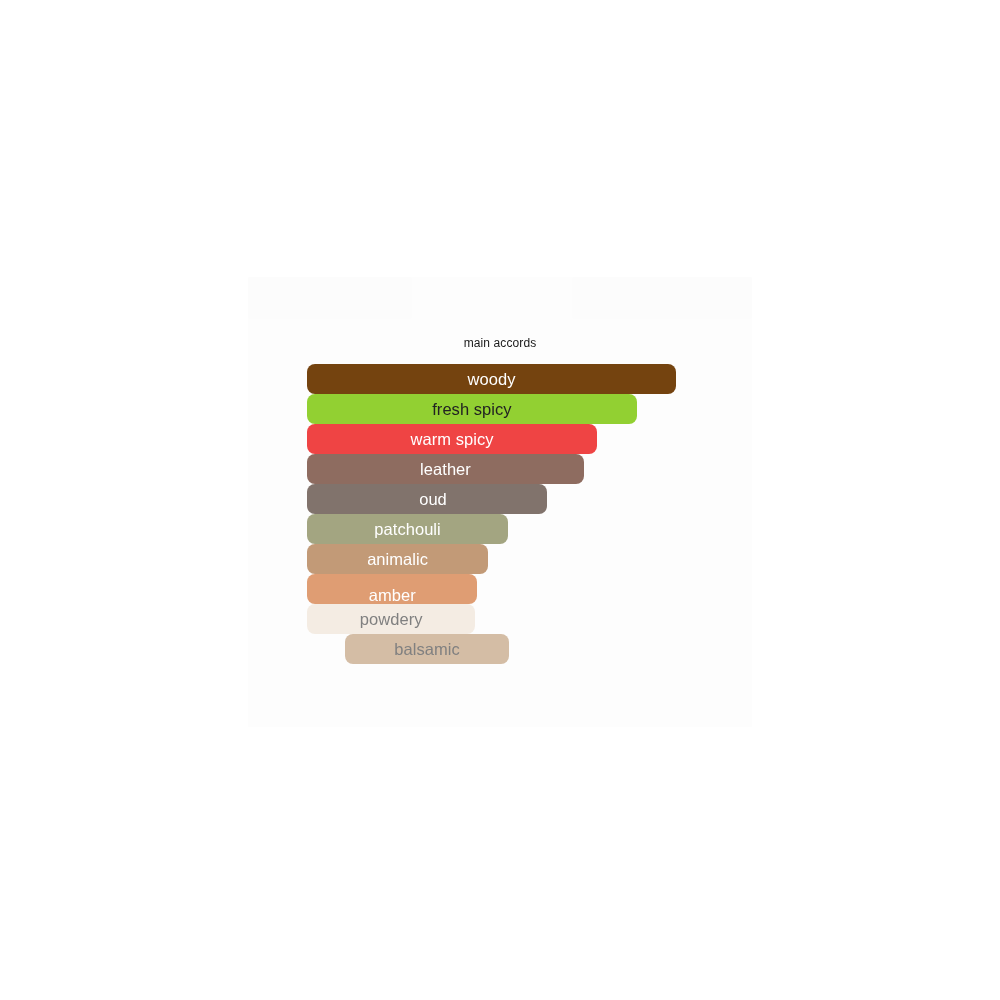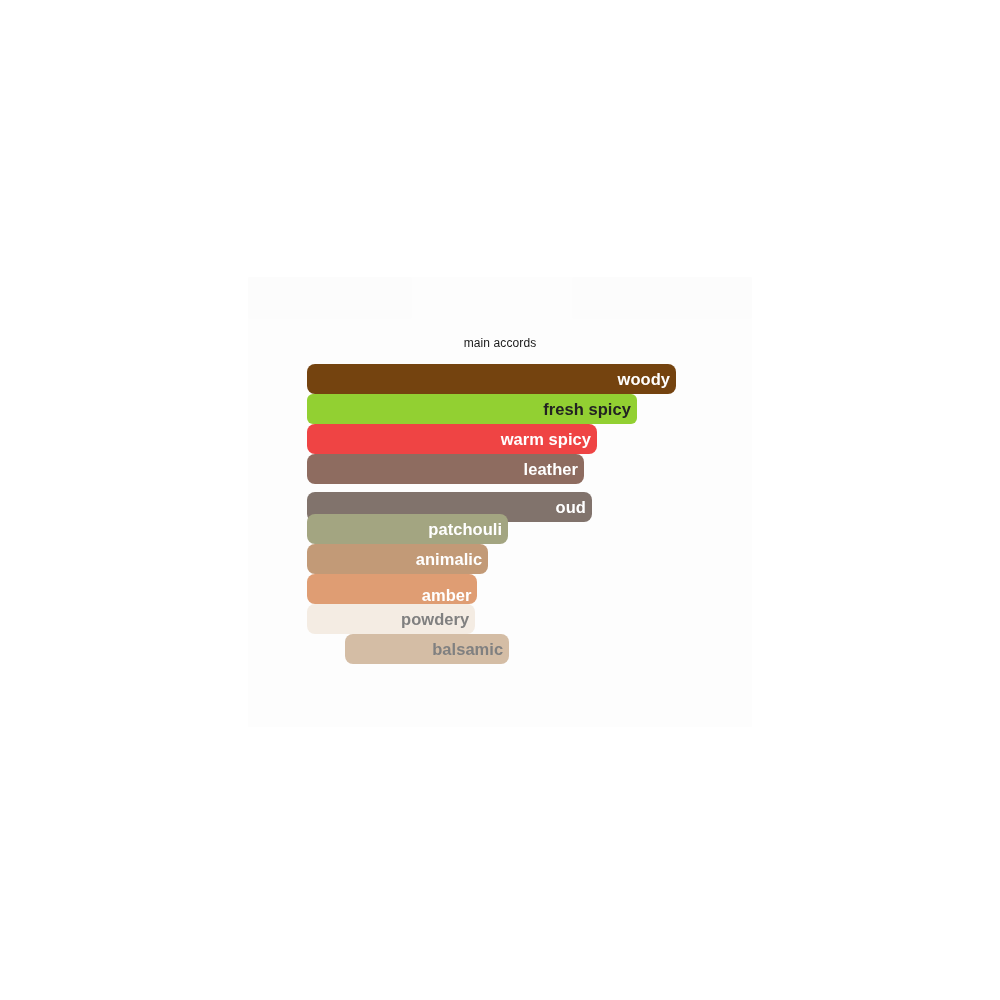--- a/index.html
+++ b/index.html
@@ -62,22 +62,21 @@
   }
 
   .bar {
     position: absolute;
     left: 0;
     height: 30px;
     border-radius: 8px;
     box-sizing: border-box;
     display: flex;
     align-items: center;
-    justify-content: flex-end;
-    font-weight: bold;
+    justify-content: center;
   }
 
   .bar-label {
     font-size: 16.5px;
     line-height: 30px;
     white-space: nowrap;
     padding: 0 6px;
     letter-spacing: 0.05px;
   }
 </style>
@@ -90,30 +89,30 @@
   <div class="ghost-box ghost-1"></div>
   <div class="ghost-box ghost-2"></div>
   <div class="ghost-box ghost-3"></div>
 
   <div class="chart-title">main accords</div>
 
   <div class="bars" id="bars">
       <div class="bar" style="top: 0px; width: 369px; background: rgb(116, 67, 15);">
         <span class="bar-label" style="color: rgb(255, 255, 255);">woody</span>
       </div>
-      <div class="bar" style="top: 30px; width: 329.886px; background: rgb(146, 208, 50); border-radius: 6px;">
+      <div class="bar" style="top: 30px; width: 329.886px; background: rgb(146, 208, 50);">
         <span class="bar-label" style="color: rgb(34, 34, 34);">fresh spicy</span>
       </div>
       <div class="bar" style="top: 60px; width: 290.034px; background: #ef4444;">
         <span class="bar-label" style="color: rgb(255, 255, 255);">warm spicy</span>
       </div>
       <div class="bar" style="top: 90px; width: 277px; background: rgb(142, 108, 96);">
         <span class="bar-label" style="color: rgb(255, 255, 255);">leather</span>
       </div>
-      <div class="bar" style="top: 128px; width: 285px; background: rgb(129, 115, 108); padding-left: 12px;">
+      <div class="bar" style="top: 120px; width: 240px; background: rgb(129, 115, 108); padding-left: 12px;">
         <span class="bar-label" style="color: rgb(255, 255, 255);">oud</span>
       </div>
       <div class="bar" style="top: 180px; width: 181.179px; background: rgb(194, 154, 119);">
         <span class="bar-label" style="color: rgb(255, 255, 255);">animalic</span>
       </div>
       <div class="bar" style="top: 150px; width: 201.105px; background: rgb(163, 165, 129);">
         <span class="bar-label" style="color: rgb(255, 255, 255);">patchouli</span>
       </div>
       <div class="bar" style="top: 210px; width: 170.478px; background: rgb(223, 157, 115);">
         <span class="bar-label" style="color: rgb(255, 255, 255); margin-top: 12px;">amber</span>

